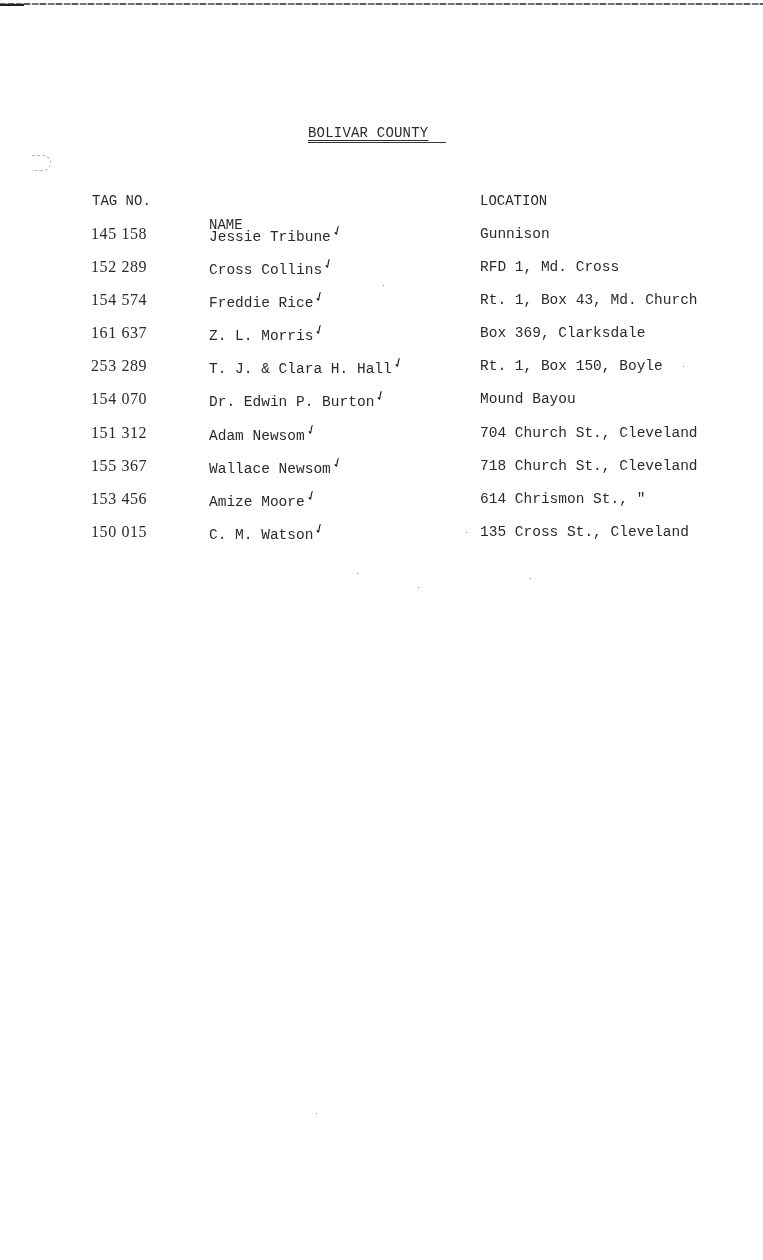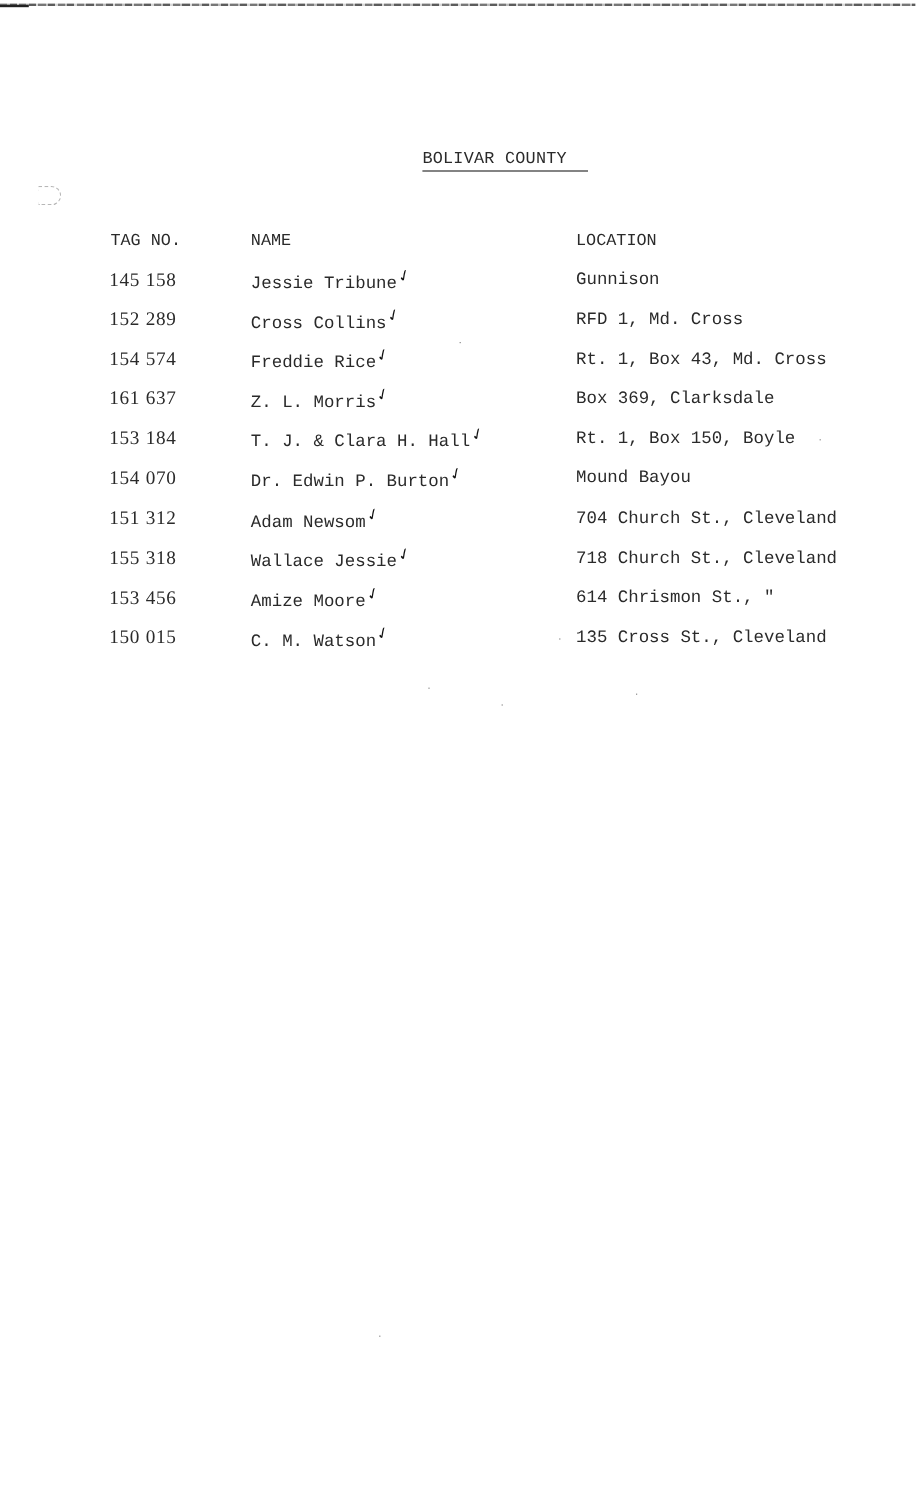--- a/index.html
+++ b/index.html
@@ -43,36 +43,36 @@
     border-top-right-radius: 10px;
     border-bottom-right-radius: 10px;
     opacity: 0.7;
   }
   .title {
     position: absolute;
     left: 308px;
     top: 126px;
     font-size: 14px;
     letter-spacing: 0.2px;
+    text-decoration: underline;
     text-underline-offset: 3px;
     padding-right: 18px;
     border-bottom: 1px solid #333;
     line-height: 14px;
     padding-bottom: 2px;
-    margin-left: 44px;
   }
   .col-header {
     position: absolute;
     top: 193px;
     font-size: 14px;
     text-underline-offset: 3px;
     line-height: 16px;
   }
   .h-tag { left: 92px; }
-  .h-name { left: 209px; }
+  .h-name { left: 209px; margin-top: 24px; }
   .h-loc { left: 480px; }
   .rows {
     position: absolute;
     left: 0;
     top: 226px;
     width: 763px;
   }
   .row {
     position: absolute;
     left: 0;
@@ -125,45 +125,45 @@
     <span class="cell loc">Gunnison</span>
   </div>
   <div class="row" style="top:33px">
     <span class="cell tag">152 289</span>
     <span class="cell name"><span>Cross Collins</span><span class="check">✓</span></span>
     <span class="cell loc">RFD 1, Md. Cross</span>
   </div>
   <div class="row" style="top:66px">
     <span class="cell tag">154 574</span>
     <span class="cell name"><span>Freddie Rice</span><span class="check">✓</span></span>
-    <span class="cell loc">Rt. 1, Box 43, Md. Cross</span>
+    <span class="cell loc">Rt. 1, Box 43, Md. Church</span>
   </div>
   <div class="row" style="top:99px">
     <span class="cell tag">161 637</span>
     <span class="cell name"><span>Z. L. Morris</span><span class="check">✓</span></span>
     <span class="cell loc">Box 369, Clarksdale</span>
   </div>
   <div class="row" style="top:132px">
-    <span class="cell tag">153 184</span>
+    <span class="cell tag">253 289</span>
     <span class="cell name"><span>T. J. &amp; Clara H. Hall</span><span class="check">✓</span></span>
     <span class="cell loc">Rt. 1, Box 150, Boyle</span>
   </div>
   <div class="row" style="top:165px">
     <span class="cell tag">154 070</span>
     <span class="cell name"><span>Dr. Edwin P. Burton</span><span class="check">✓</span></span>
     <span class="cell loc">Mound Bayou</span>
   </div>
   <div class="row" style="top:199px">
     <span class="cell tag">151 312</span>
     <span class="cell name"><span>Adam Newsom</span><span class="check">✓</span></span>
     <span class="cell loc">704 Church St., Cleveland</span>
   </div>
   <div class="row" style="top:232px">
-    <span class="cell tag">155 318</span>
-    <span class="cell name"><span>Wallace Jessie</span><span class="check">✓</span></span>
+    <span class="cell tag">155 367</span>
+    <span class="cell name"><span>Wallace Newsom</span><span class="check">✓</span></span>
     <span class="cell loc">718 Church St., Cleveland</span>
   </div>
   <div class="row" style="top:265px">
     <span class="cell tag">153 456</span>
     <span class="cell name"><span>Amize Moore</span><span class="check">✓</span></span>
     <span class="cell loc">614 Chrismon St., "</span>
   </div>
   <div class="row" style="top:298px">
     <span class="cell tag">150 015</span>
     <span class="cell name"><span>C. M. Watson</span><span class="check">✓</span></span>

